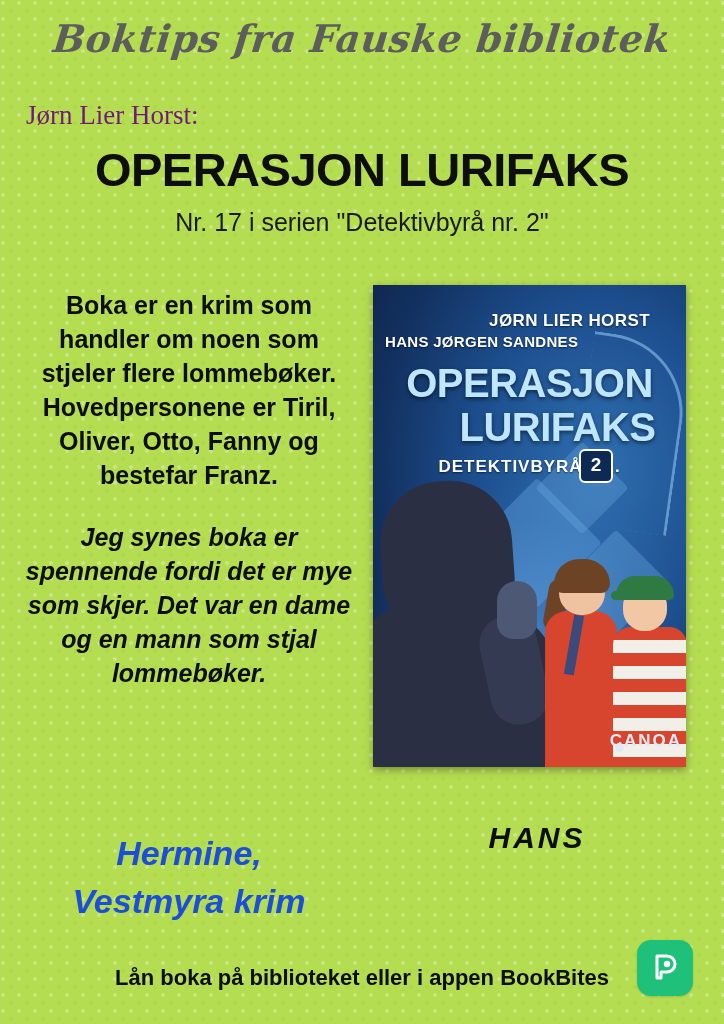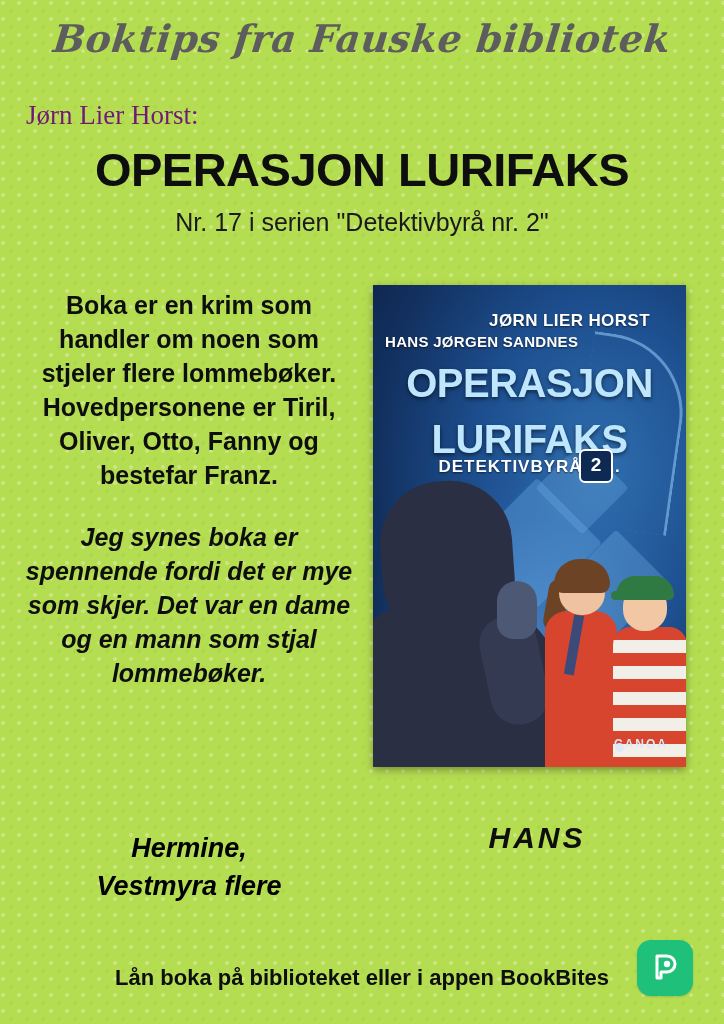--- a/index.html
+++ b/index.html
@@ -94,23 +94,23 @@
   .review p + p { margin-top: 28px; font-style: italic; }
 
   .reviewer {
     position: absolute;
     top: 830px;
     left: 24px;
     width: 330px;
     text-align: center;
     font-style: italic;
     font-weight: bold;
-    font-size: 27px;
+    font-size: 34px;
     line-height: 1.4;
-    color: #000000;
+    color: #1d4ed8;
   }
 
   .tagline {
     position: absolute;
     top: 815px;
     left: 372px;
     width: 330px;
     text-align: center;
     font-style: italic;
     font-weight: bold;
@@ -222,21 +222,21 @@
     left: 0;
     width: 313px;
     text-align: center;
     color: #bfe6ff;
     font-weight: bold;
     font-size: 40px;
     letter-spacing: -0.5px;
     text-shadow: 0 2px 4px rgba(0,0,0,0.55);
   }
   .cover-title1 { top: 76px; }
-  .cover-title2 { top: 132px; }
+  .cover-title2 { top: 120px; margin-left: 28px; }
 
   .cover-series {
     position: absolute;
     top: 172px;
     left: 0;
     width: 313px;
     text-align: center;
     color: #ffffff;
     font-weight: bold;
     font-size: 17px;
@@ -380,24 +380,24 @@
     left: 240px;
     top: 342px;
     width: 74px;
     height: 140px;
     background: repeating-linear-gradient(180deg, #d8452f 0 13px, #f2efe8 13px 26px);
     border-radius: 18px 18px 0 0;
   }
 
   .cover-publisher {
     position: absolute;
-    right: 18px;
+    right: 4px;
     bottom: 16px;
     color: #dfe9f5;
-    font-size: 12px;
+    font-size: 17px;
     letter-spacing: 2px;
     font-weight: bold;
     margin-left: 10px;
   }
   .cover-pub-dot {
     position: absolute;
     right: 62px;
     bottom: 15px;
     width: 9px;
     height: 9px;
@@ -417,21 +417,21 @@
   <div class="title">OPERASJON LURIFAKS</div>
   <div class="series">Nr. 17 i serien "Detektivbyrå nr. 2"</div>
 
   <div class="review">
     <p>Boka er en krim som handler om noen som stjeler flere lommebøker. Hovedpersonene er Tiril, Oliver, Otto, Fanny og bestefar Franz.</p>
     <p>Jeg synes boka er spennende fordi det er mye som skjer. Det var en dame og en mann som stjal lommebøker.</p>
   </div>
 
   <div class="reviewer">
     <div>Hermine,</div>
-    <div>Vestmyra flere</div>
+    <div>Vestmyra krim</div>
   </div>
 
   <div class="tagline">
     <div>HANS</div>
   </div>
 
   <div class="cover">
     <div class="cover-sky"></div>
     <div class="cover-glow"></div>
     <div class="tile t4"></div>

